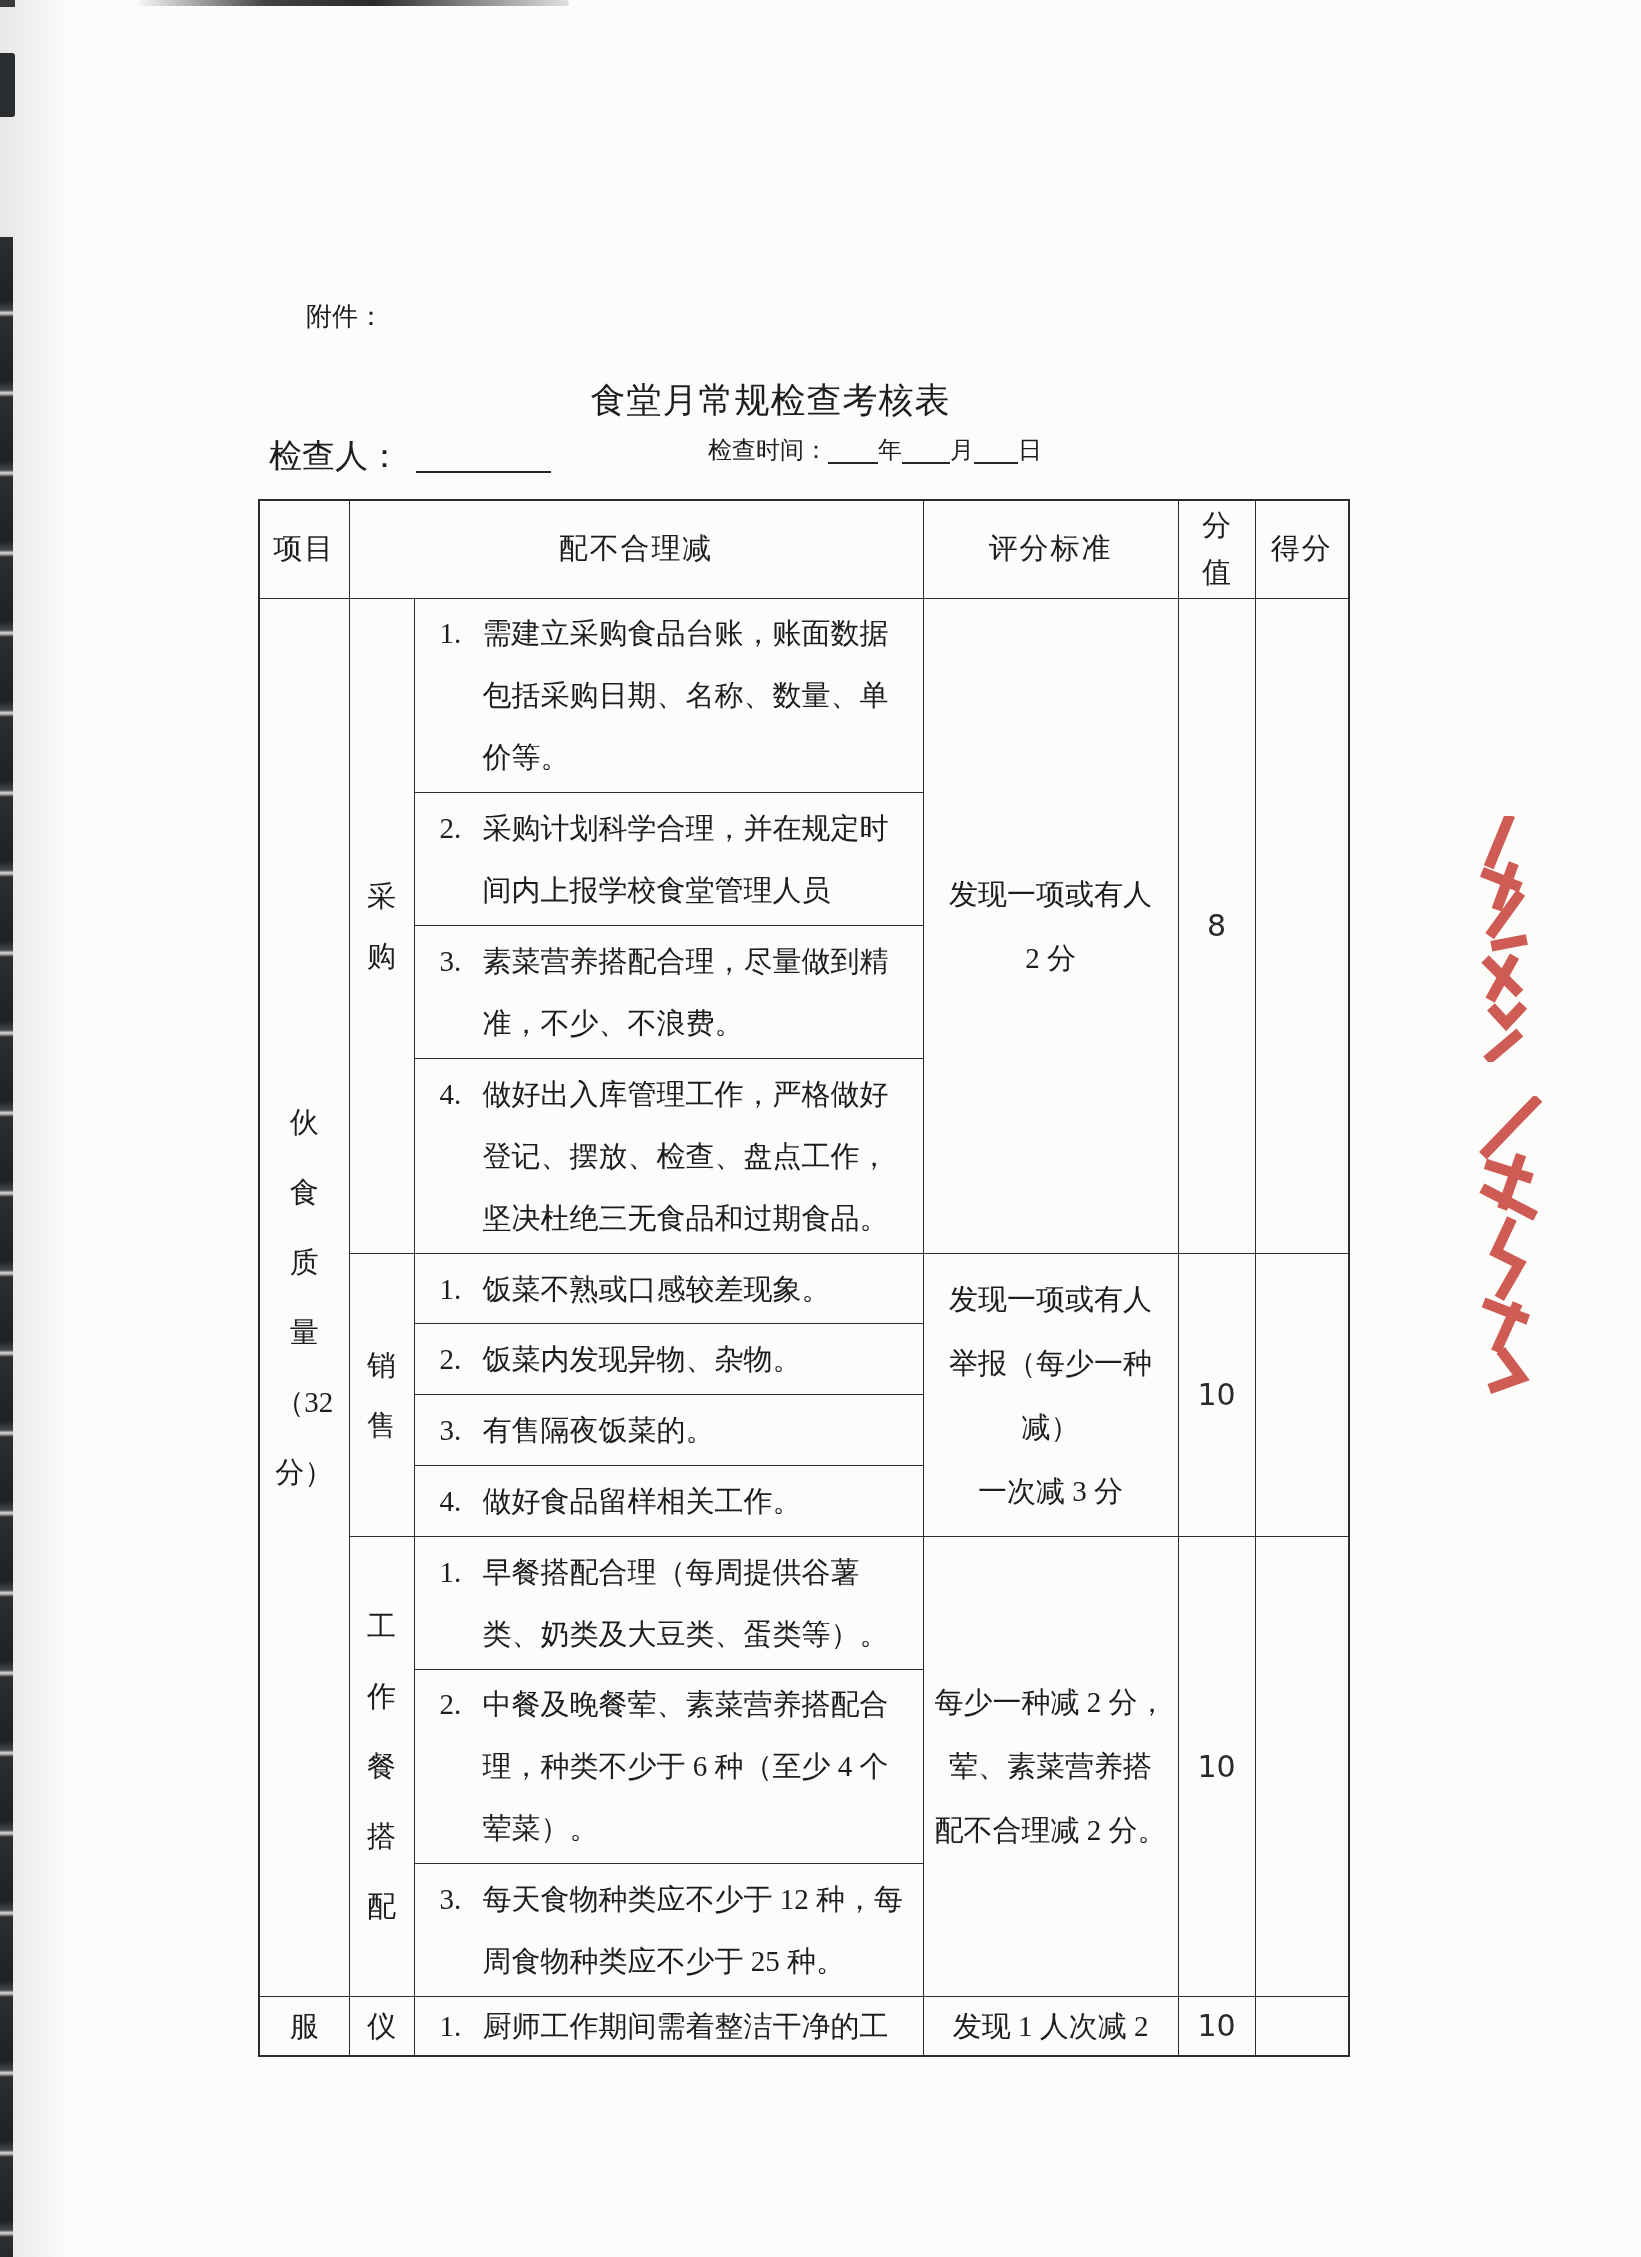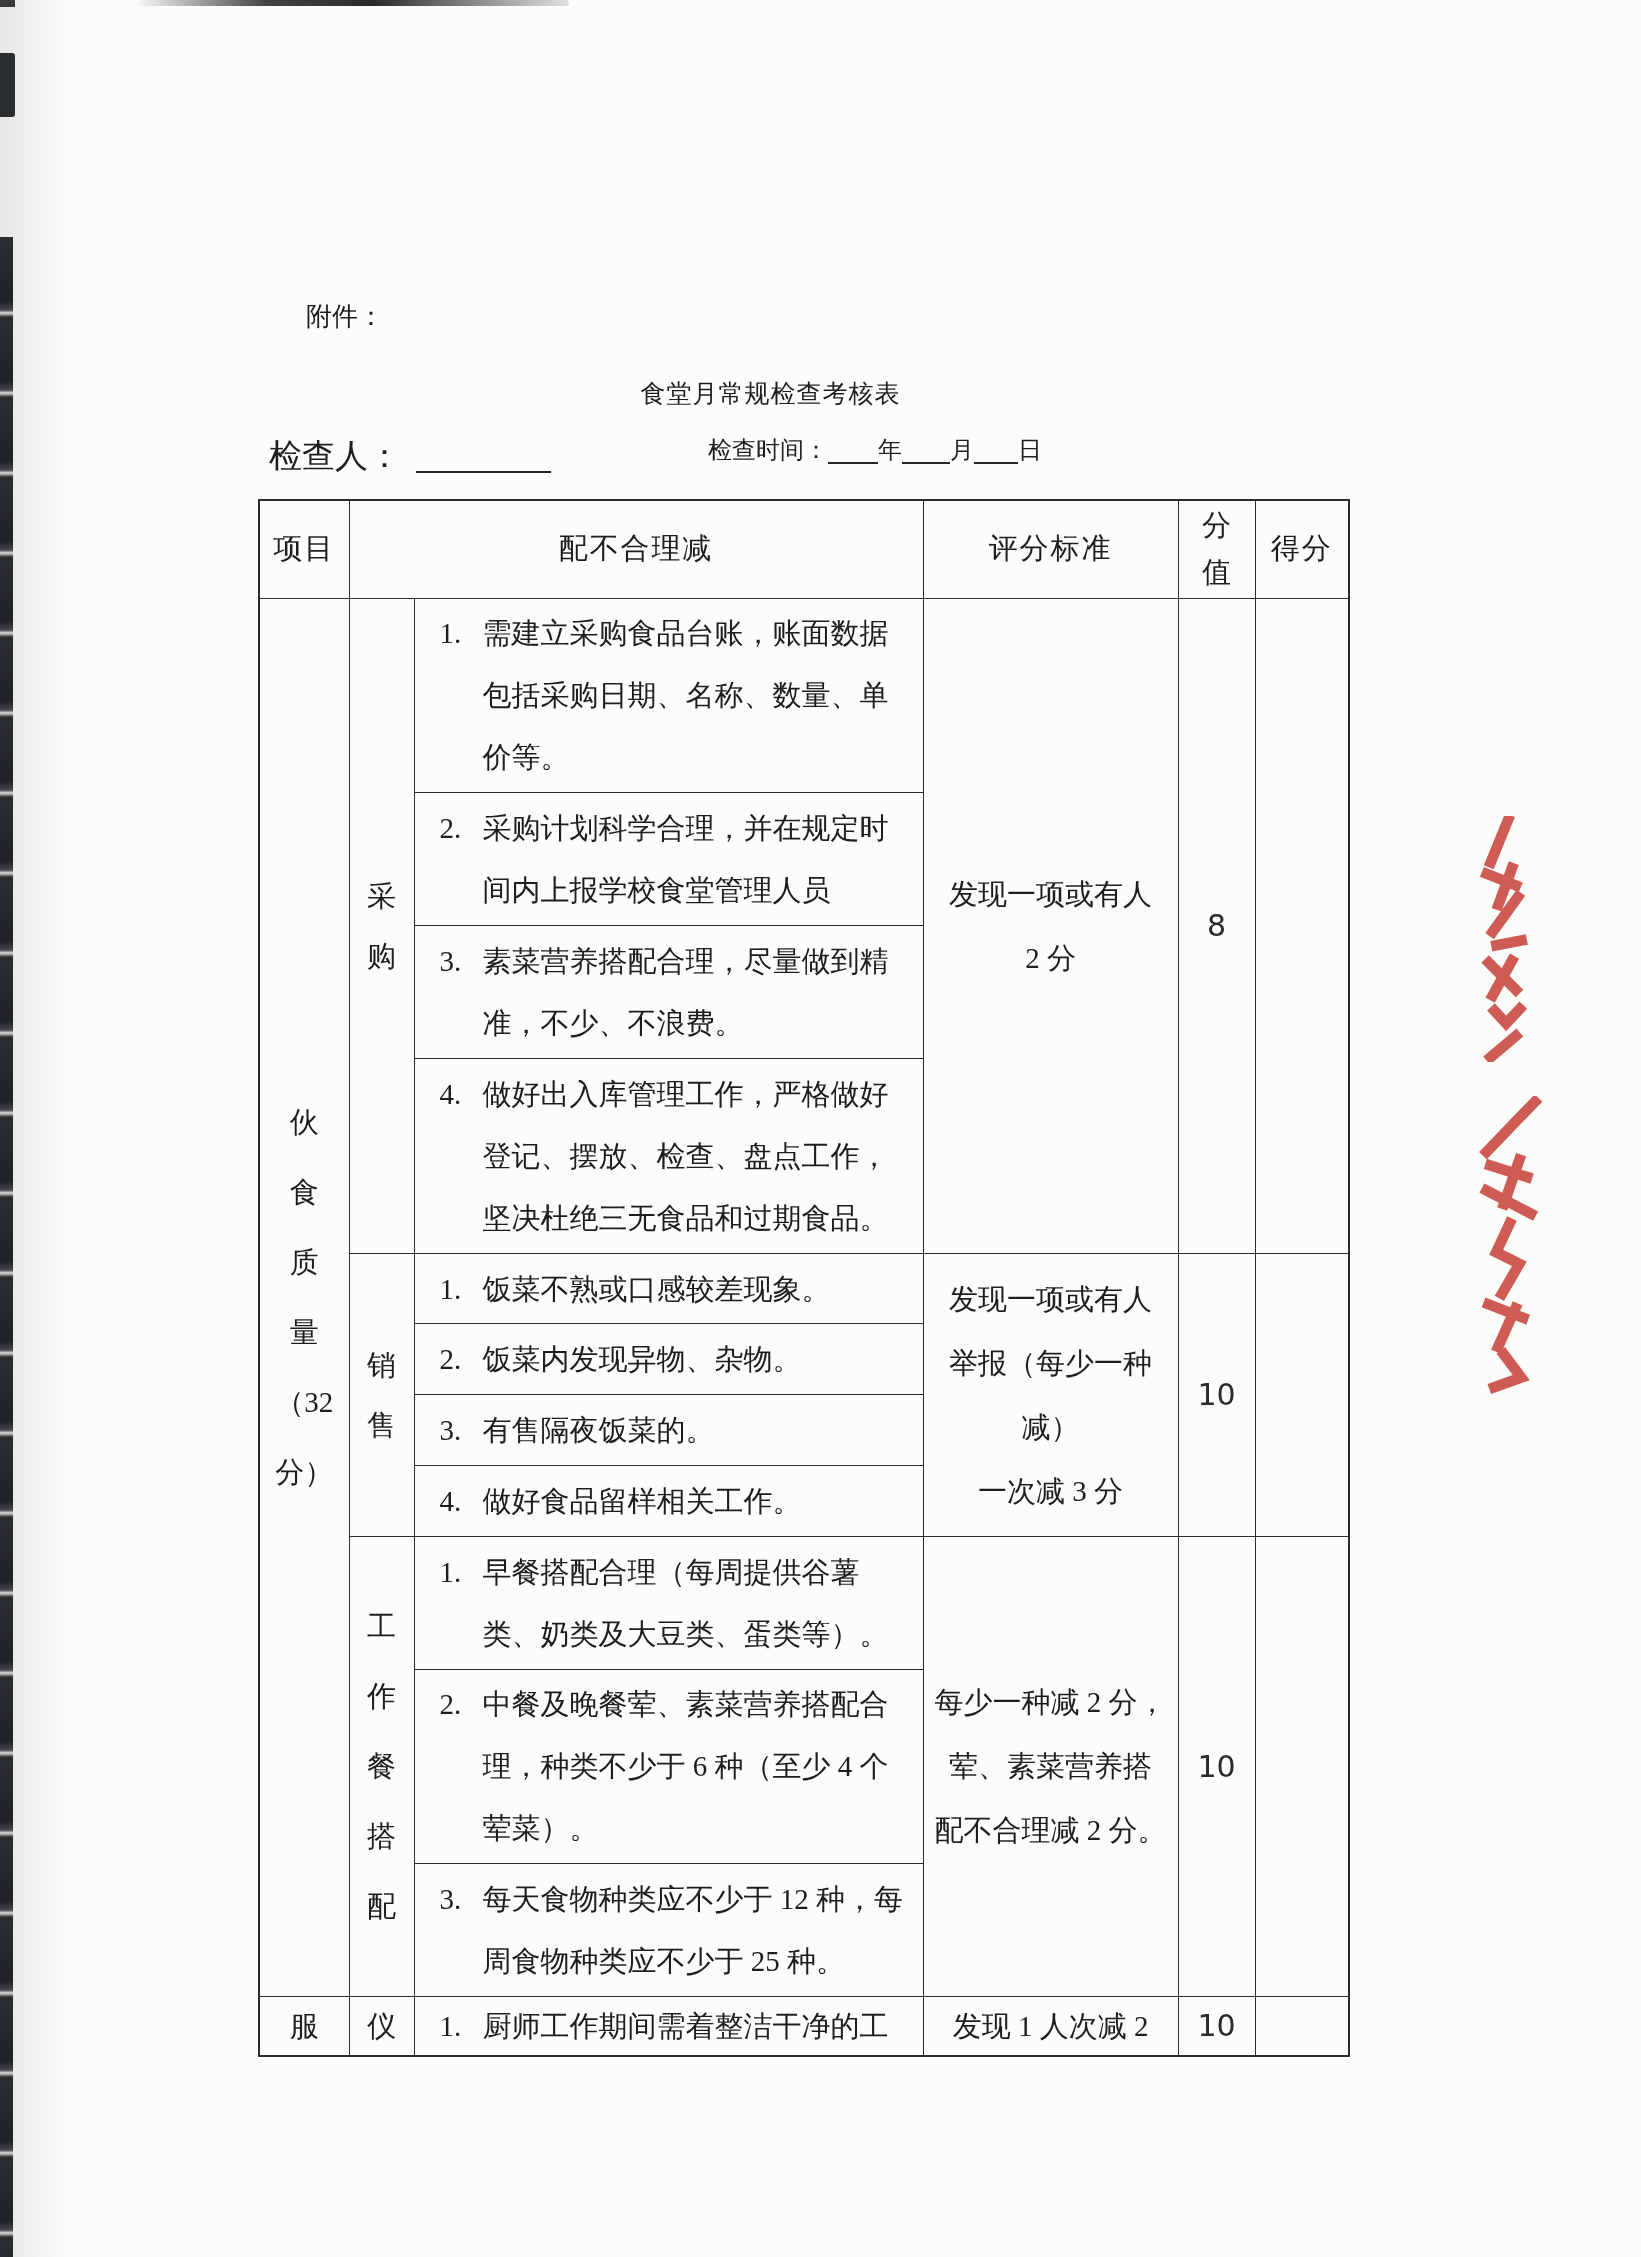--- a/index.html
+++ b/index.html
@@ -11,21 +11,21 @@
     background:linear-gradient(to right,rgba(40,40,40,.10),rgba(40,40,40,0));pointer-events:none;}
   
   .edge-strip-long{position:absolute;left:0;top:237px;width:12.6px;height:2021px;
     background:repeating-linear-gradient(to bottom,#2c2f31 0px,#1f2224 64px,#43474a 73px,#dedede 76px,#2c2f31 80px);}
   .edge-strip-short{position:absolute;left:0;top:53px;width:14.5px;height:64px;background:#2a2d2f;border-radius:0 2.9px 2.9px 0;}
   .top-smudge{position:absolute;left:135px;top:0;width:434px;height:5.8px;border-radius:2.9px;
     background:linear-gradient(to right,rgba(40,40,40,0),rgba(35,35,35,.85) 30%,rgba(25,25,25,.92) 55%,rgba(70,70,70,.15));}
   .corner-tick{position:absolute;left:0;top:0;width:15.4px;height:6.8px;background:#3a3a3a;}
 
   .attachment{position:absolute;left:269px;top:299px;font-size:26px;margin-left:37px;}
-  .title{position:absolute;left:230px;top:377px;width:1081px;text-align:center;font-size:25px;letter-spacing:1px;}
+  .title{position:absolute;left:230px;top:377px;width:1081px;text-align:center;font-size:35px;letter-spacing:1px;}
   .inspector{position:absolute;left:269px;top:434px;font-size:33px;white-space:nowrap;}
   .checktime{position:absolute;left:708px;top:434px;font-size:24px;white-space:nowrap;}
   .blank{display:inline-block;border-bottom:2.9px solid #262626;height:27px;vertical-align:-5.8px;}
   .b140{width:135px;margin-left:15.4px;} .b52{width:50px;} .b50{width:48px;} .b46{width:44px;}
 
   table.form{position:absolute;left:258px;top:499px;width:1089px;border-collapse:collapse;table-layout:fixed;
     border:2.9px solid #2c2c2c;}
   table.form td{border:1.9px solid #2c2c2c;padding:0;vertical-align:middle;overflow:hidden;}
   .hdr td{font-size:29px;text-align:center;letter-spacing:1.9px;}
   .pts-hdr div{line-height:47px;letter-spacing:0;}

